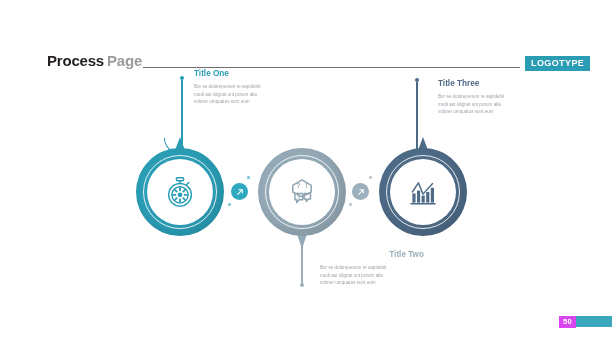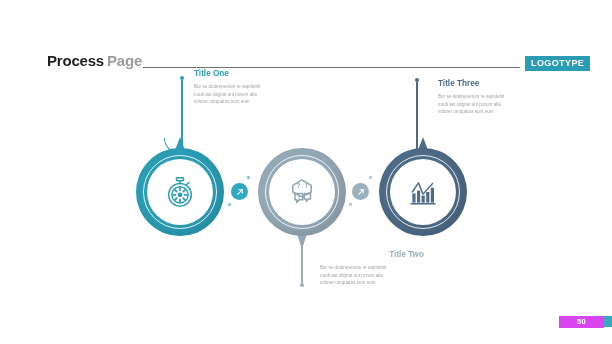--- a/index.html
+++ b/index.html
@@ -30,21 +30,21 @@
     background:#2a9db5; color:#ffffff;
     font-size:9px; font-weight:bold; letter-spacing:0.4px;
     padding:3px 6px 3px 6px; line-height:1;
   }
 
   
   .footer-num {
     position:absolute; left:559px; top:316px;
     background:#d946ef; color:#ffffff;
     font-size:7.5px; font-weight:bold; letter-spacing:0.3px;
-    padding:2px 18px; line-height:1;
+    padding:2px 4px; line-height:1;
   }
   .footer-bar {
     position:absolute; left:576px; top:316px; width:36px; height:11px;
     background:#3aa7bd;
   }
 
   
   .txtblock { position:absolute; width:104px; }
   .txt-title { font-size:8.2px; font-weight:bold; margin-bottom:5px; line-height:1; }
   .txt-body  { font-size:4.6px; color:#9fa6ad; line-height:1.62; }

